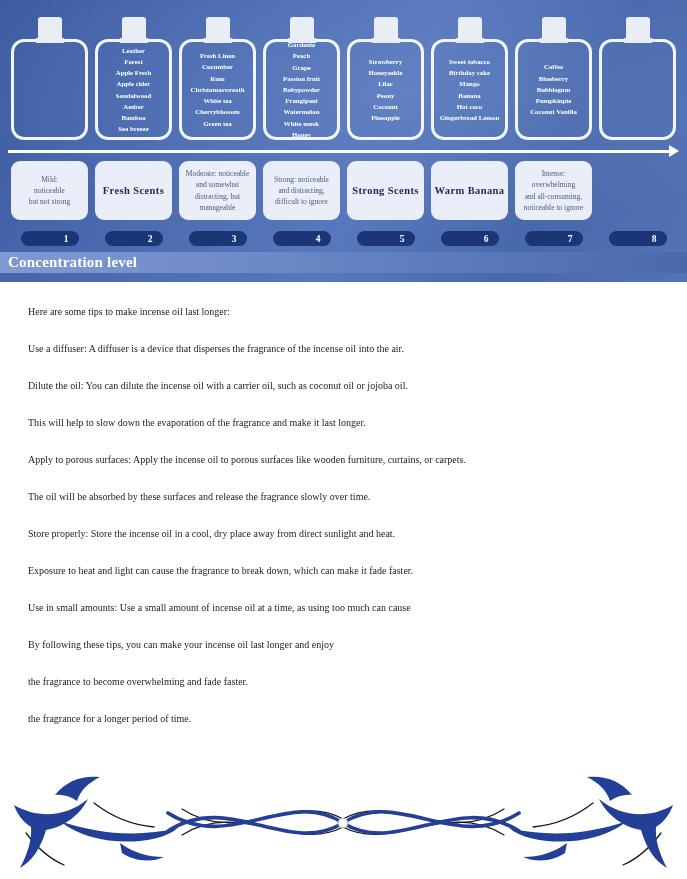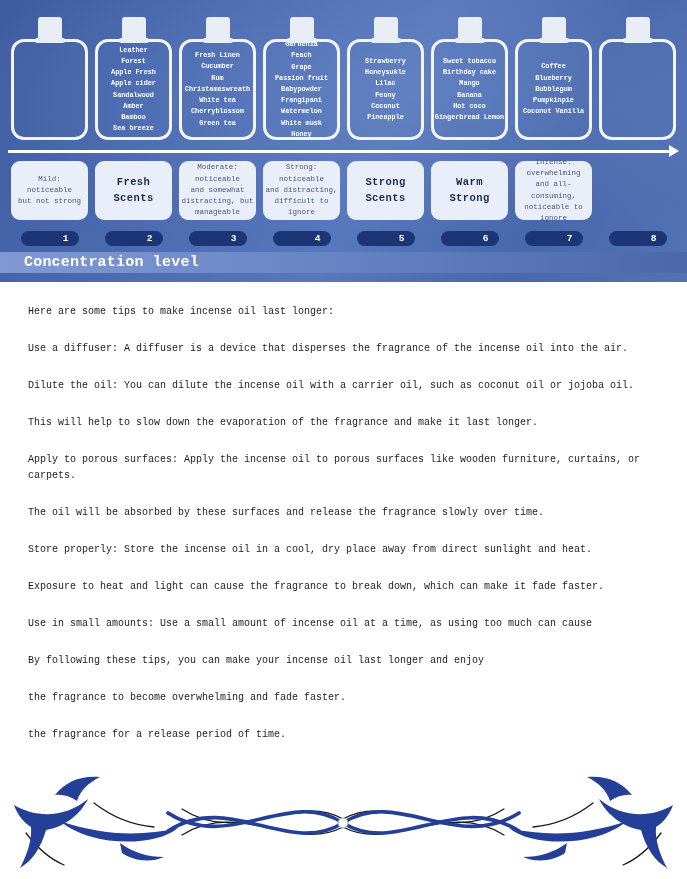--- a/index.html
+++ b/index.html
@@ -1,17 +1,17 @@
 <!DOCTYPE html>
 <html><head>
 <meta charset="utf-8">
 <style>
   html,body{margin:0;padding:0;background:#fff;}
   .page{position:relative;width:687px;height:879px;background:#ffffff;overflow:hidden;
-        font-family:Liberation Mono, monospace;}
+        font-family:Liberation Serif, serif;}
 
   
   .infographic{position:absolute;top:0;left:0;width:687px;height:282px;overflow:hidden;
     background:
       radial-gradient(120% 90% at 58% 32%, rgba(110,140,200,.45) 0%, rgba(110,140,200,0) 55%),
       linear-gradient(115deg,#3f5ca0 0%,#4b6ab0 28%,#5878bd 55%,#4868ac 78%,#5373b4 100%);}
   .grid8{display:grid;grid-template-columns:repeat(8,1fr);gap:7px;padding:0 11px;}
 
   .bottle-col{display:flex;flex-direction:column;align-items:center;margin-top:17px;}
   .cap{width:24px;height:26px;background:#e9edf6;border-radius:3px;position:relative;z-index:2;margin-bottom:-4px;}
@@ -26,21 +26,21 @@
 
   .level-box{height:59px;background:#e9eef8;border-radius:9px;display:flex;align-items:center;justify-content:center;
              text-align:center;font-size:7.5px;color:#4d5a78;line-height:1.5;white-space:pre-line;padding:2px;box-sizing:border-box;}
   .level-box.emphasis{font-size:10.5px;font-weight:bold;color:#1b2b50;letter-spacing:.4px;}
 
   .pills{margin-top:11px;}
   .pill{width:58px;height:15px;margin:0 auto;background:#1c3576;border-radius:8px;color:#ffffff;
         font-size:9.5px;font-weight:bold;display:flex;align-items:center;justify-content:flex-end;
         padding-right:10px;box-sizing:border-box;}
 
-  .axis-band{margin-top:6px;height:21px;display:flex;align-items:center;padding-left:24px;
+  .axis-band{margin-top:6px;height:21px;display:flex;align-items:center;padding-left:8px;
              background:linear-gradient(90deg,#8099d3 0%,#6d88c7 40%,#4c68aa 100%);text-align:center;}
   .axis-band span{color:#ffffff;font-weight:bold;font-size:15px;letter-spacing:.2px;}
 
   
   .tips{position:absolute;top:282px;left:0;right:0;padding:22px 18px 0 28px;}
   .tips p{margin:0 0 21px 0;font-size:10px;line-height:16px;color:#1c1c1c;}
 
   
   .flourish{position:absolute;top:772px;left:0;width:687px;height:102px;}
 </style>
@@ -147,21 +147,21 @@
 but not strong</div>
       <div class="level-box emphasis">Fresh Scents</div>
       <div class="level-box">Moderate: noticeable
 and somewhat
 distracting, but
 manageable</div>
       <div class="level-box">Strong: noticeable
 and distracting,
 difficult to ignore</div>
       <div class="level-box emphasis">Strong Scents</div>
-      <div class="level-box emphasis">Warm Strong</div>
+      <div class="level-box emphasis">Warm Banana</div>
       <div class="level-box">Intense:
 overwhelming
 and all-consuming,
 noticeable to ignore</div>
     </div>
 
     <div class="grid8 pills">
       <div class="pill">1</div>
       <div class="pill">2</div>
       <div class="pill">3</div>
@@ -182,21 +182,21 @@
     <p>Use a diffuser: A diffuser is a device that disperses the fragrance of the incense oil into the air.</p>
     <p>Dilute the oil: You can dilute the incense oil with a carrier oil, such as coconut oil or jojoba oil.</p>
     <p>This will help to slow down the evaporation of the fragrance and make it last longer.</p>
     <p>Apply to porous surfaces: Apply the incense oil to porous surfaces like wooden furniture, curtains, or carpets.</p>
     <p>The oil will be absorbed by these surfaces and release the fragrance slowly over time.</p>
     <p>Store properly: Store the incense oil in a cool, dry place away from direct sunlight and heat.</p>
     <p>Exposure to heat and light can cause the fragrance to break down, which can make it fade faster.</p>
     <p>Use in small amounts: Use a small amount of incense oil at a time, as using too much can cause</p>
     <p>By following these tips, you can make your incense oil last longer and enjoy</p>
     <p>the fragrance to become overwhelming and fade faster.</p>
-    <p>the fragrance for a release period of time.</p>
+    <p>the fragrance for a longer period of time.</p>
   </section>
 
   <div class="flourish">
     <svg width="687" height="102" viewBox="0 0 687 100" xmlns="http://www.w3.org/2000/svg">
 
       <g fill="none" stroke="#1a1a1a" stroke-width="1.3" stroke-linecap="round">
         <path d="M182,62 C240,26 294,80 343,54 C392,80 446,26 504,62"></path>
         <path d="M182,36 C240,74 294,18 343,46 C392,18 446,74 504,36"></path>
         <path d="M26,60 C38,76 50,86 64,92"></path>
         <path d="M94,30 C112,44 132,52 154,54"></path>

